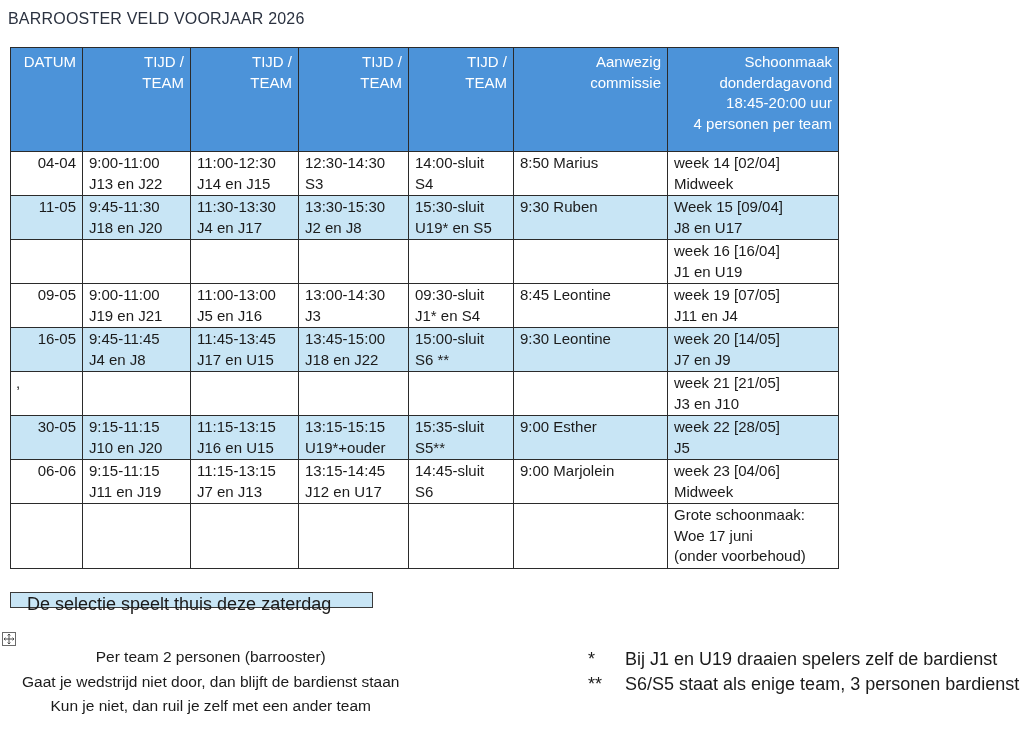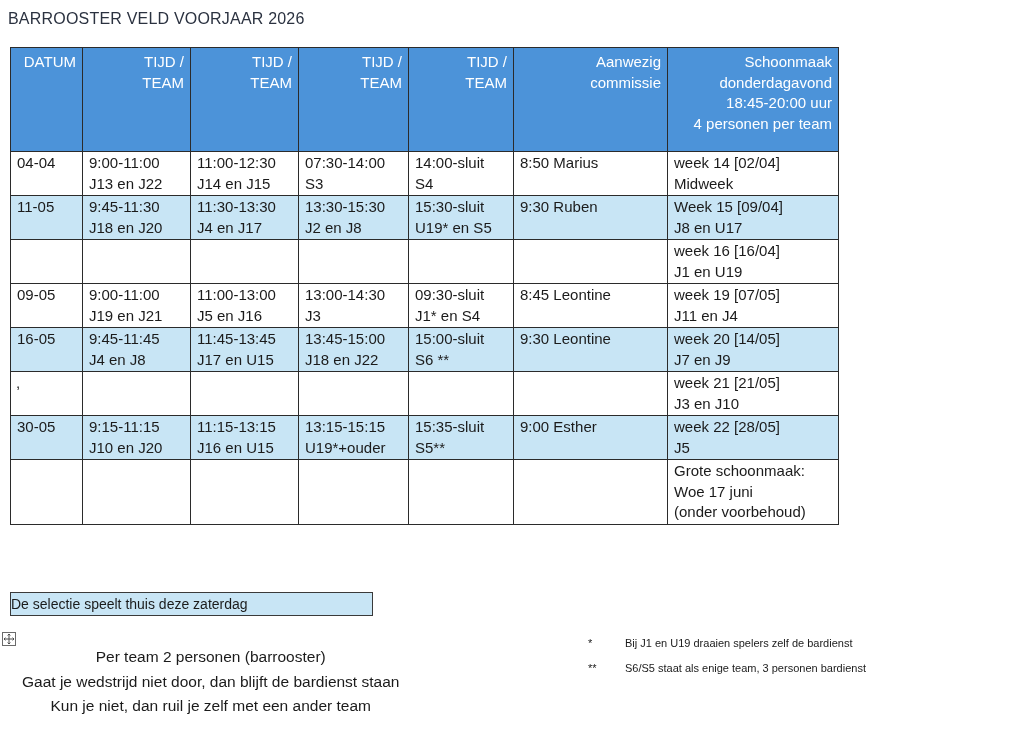--- a/index.html
+++ b/index.html
@@ -28,35 +28,35 @@
   .roster th{
     background:var(--header-blue);
     color:#fff;
     font-weight:normal;
     text-align:right;
     height:98px;
     padding-top:4px;
   }
   .roster td{height:39px;background:#fff;}
   .roster tr.hl td{background:var(--row-highlight);}
-  .roster td.datum{text-align:left;}
+  .roster td.datum{text-align:right;}
   .roster td.datum.left{text-align:left;padding-left:5px;}
   .roster tr.tall td{height:60px;}
 
   .sel-box{
-    position:absolute;left:10px;top:592px;width:363px;height:24px;
+    position:absolute;left:10px;top:592px;width:363px;height:16px;
     box-sizing:border-box;border:1.6px solid #3a3a3a;
     background:var(--row-highlight);
-    font-size:14px;line-height:22px;padding:0 0;
+    font-size:18px;line-height:22px;padding:0 16px;
   }
 
   .move-handle{position:absolute;left:2px;top:632px;width:14px;height:14px;}
 
   .notes-left{position:absolute;left:22px;top:645px;font-size:15.5px;line-height:24.5px;text-align:center;}
-  .footnotes{position:absolute;left:588px;top:631px;font-size:11px;line-height:24.5px;}
+  .footnotes{position:absolute;left:588px;top:647px;font-size:18px;line-height:24.5px;}
   .footnotes .marker{display:inline-block;width:37px;}
 </style>
 </head>
 <body>
 
 <div class="page">
 
   <div class="title">BARROOSTER VELD VOORJAAR 2026</div>
 
   <table class="roster">
@@ -88,21 +88,21 @@
 4 personen per team</th>
       </tr>
     </thead>
     <tbody>
       <tr>
         <td class="datum">04-04</td>
         <td>9:00-11:00
 J13 en J22</td>
         <td>11:00-12:30
 J14 en J15</td>
-        <td>07:30-14:00
+        <td>12:30-14:30
 S3</td>
         <td>14:00-sluit
 S4</td>
         <td>8:50 Marius</td>
         <td>week 14 [02/04]
 Midweek</td>
       </tr>
       <tr class="hl">
         <td class="datum">11-05</td>
         <td>9:45-11:30
@@ -172,20 +172,34 @@
         <td>11:15-13:15
 J16 en U15</td>
         <td>13:15-15:15
 U19*+ouder</td>
         <td>15:35-sluit
 S5**</td>
         <td>9:00 Esther</td>
         <td>week 22 [28/05]
 J5</td>
       </tr>
+      <tr>
+        <td class="datum">06-06</td>
+        <td>9:15-11:15
+J11 en J19</td>
+        <td>11:15-13:15
+J7 en J13</td>
+        <td>13:15-14:45
+J12 en U17</td>
+        <td>14:45-sluit
+S6</td>
+        <td>9:00 Marjolein</td>
+        <td>week 23 [04/06]
+Midweek</td>
+      </tr>
       <tr class="tall">
         <td class="datum"></td>
         <td></td>
         <td></td>
         <td></td>
         <td></td>
         <td></td>
         <td>Grote schoonmaak:
 Woe 17 juni
 (onder voorbehoud)</td>

